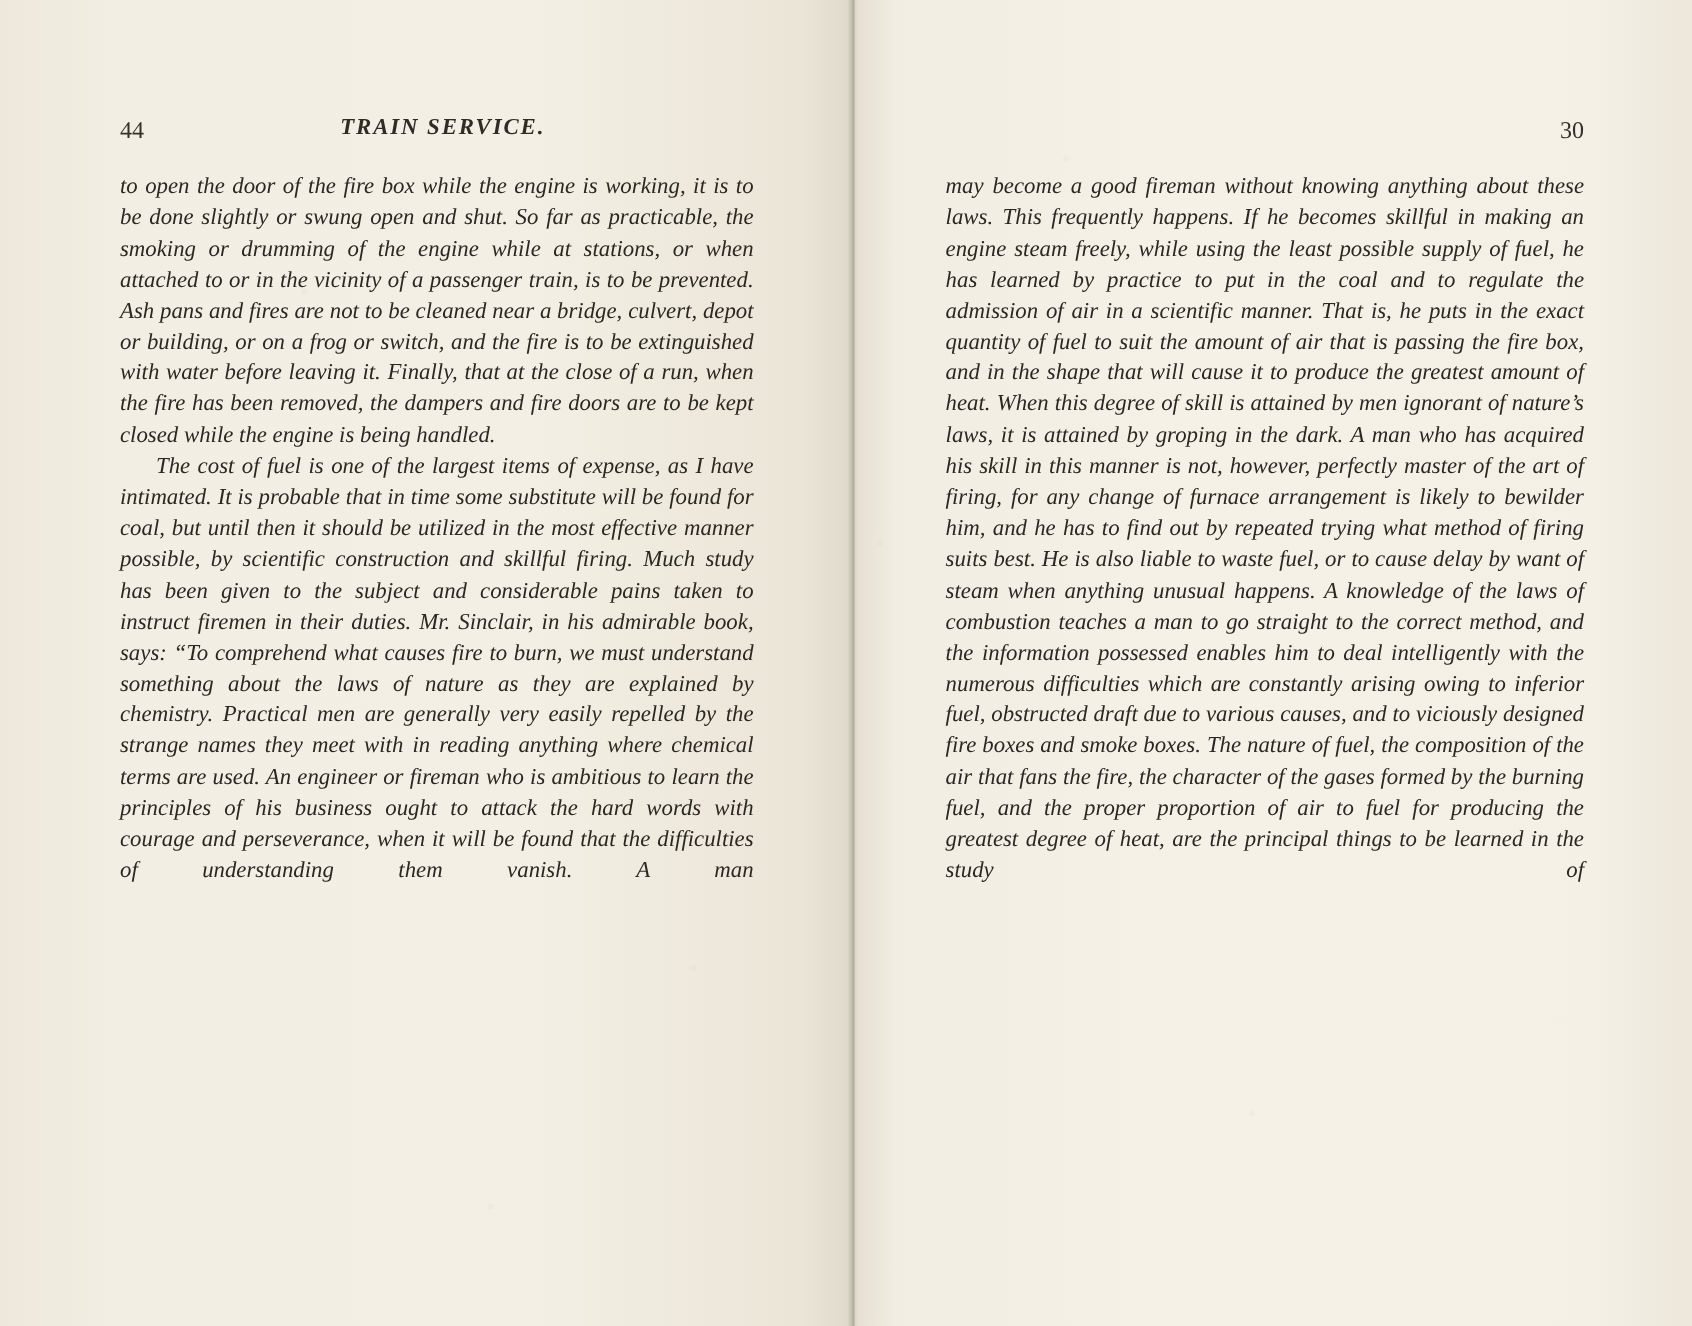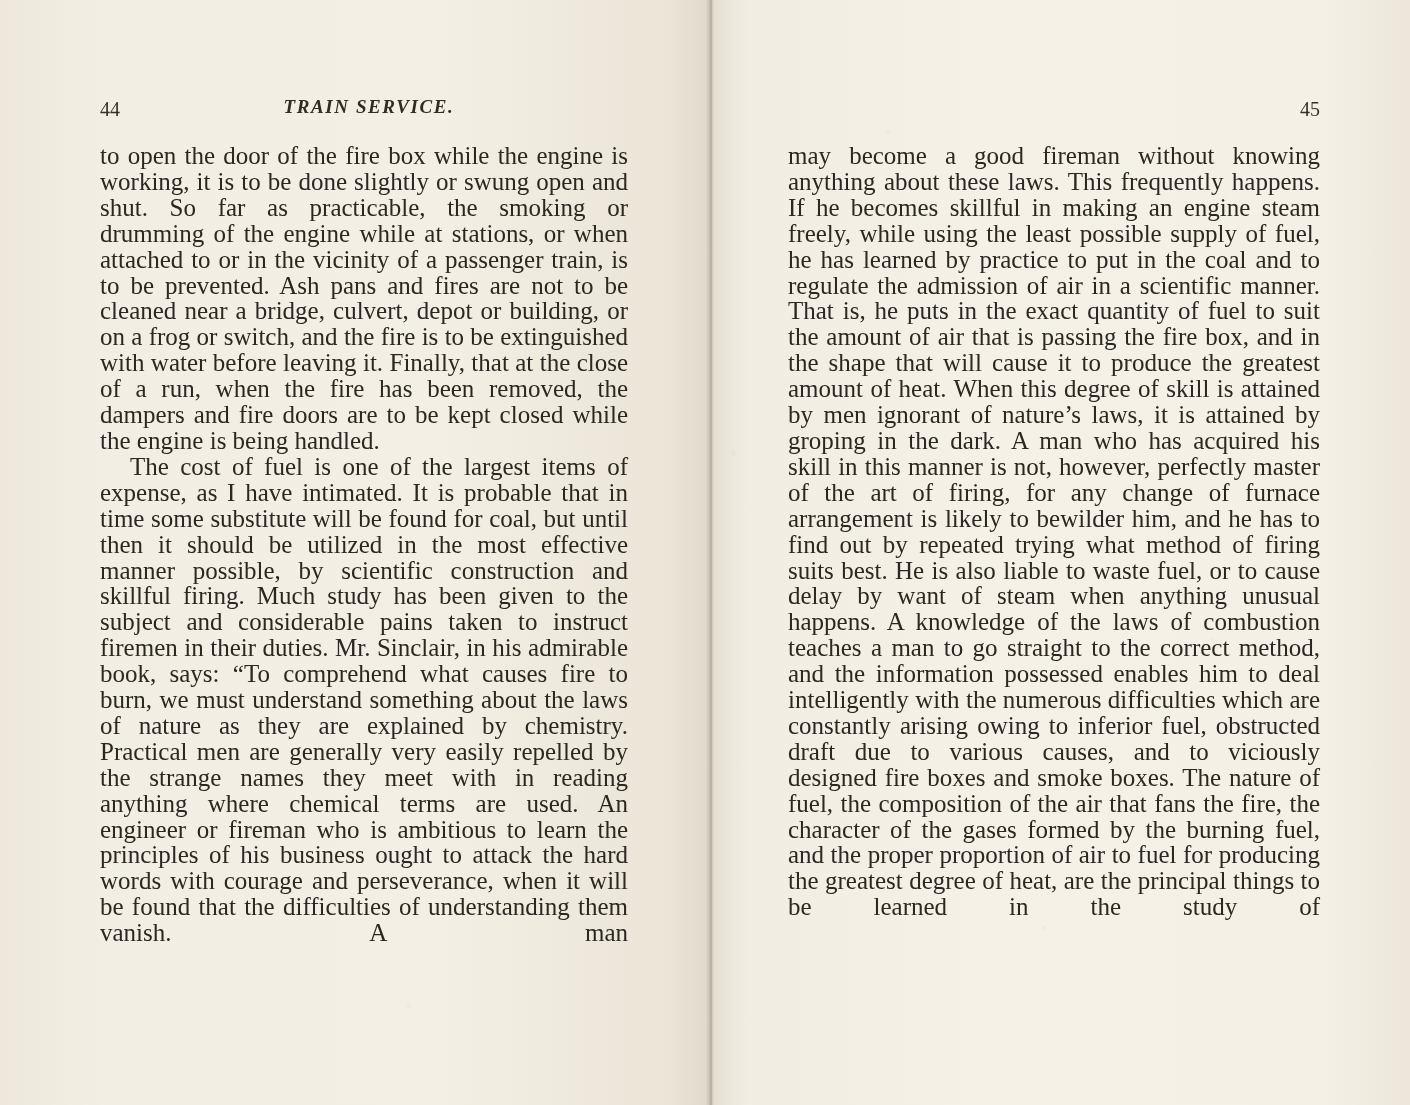--- a/index.html
+++ b/index.html
@@ -122,25 +122,26 @@
   }
   
   .verso .running-head .title { padding-left: 10px; }
   .recto .running-head .title { padding-right: 18px; }
 
   .body {
     position: absolute;
     top: 143px;
     left: 0;
     width: 100%;
-    font-size: 25px;
+    font-size: 19px;
     line-height: 25.9px;
     color: #2b2822;
     text-align: justify;
     text-justify: inter-word;
+    font-style: italic;
     -webkit-font-smoothing: antialiased;
   }
   .body p {
     margin: 0;
     text-indent: 30px;
   }
   
   .body p.cont {
     text-indent: 0;
   }
@@ -169,21 +170,21 @@
     <div class="body">
       <p class="cont">to open the door of the fire box while the engine is working, it is to be done slightly or swung open and shut. So far as practicable, the smoking or drumming of the engine while at stations, or when attached to or in the vicinity of a passenger train, is to be prevented. Ash pans and fires are not to be cleaned near a bridge, culvert, depot or building, or on a frog or switch, and the fire is to be extinguished with water before leaving it. Finally, that at the close of a run, when the fire has been removed, the dampers and fire doors are to be kept closed while the engine is being handled.</p>
       <p class="runon">The cost of fuel is one of the largest items of expense, as I have intimated. It is probable that in time some substitute will be found for coal, but until then it should be utilized in the most effective manner possible, by scientific construction and skillful firing. Much study has been given to the subject and considerable pains taken to instruct firemen in their duties. Mr. Sinclair, in his admirable book, says: “To comprehend what causes fire to burn, we must understand something about the laws of nature as they are explained by chemistry. Practical men are generally very easily repelled by the strange names they meet with in reading anything where chemical terms are used. An engineer or fireman who is ambitious to learn the principles of his business ought to attack the hard words with courage and perseverance, when it will be found that the difficulties of understanding them vanish. A man</p>
     </div>
 
   </div>
 
   <div class="page recto">
 
     <div class="running-head">
-      <span class="folio">45</span>
+      <span class="folio">30</span>
     </div>
 
     <div class="body">
       <p class="cont runon">may become a good fireman without knowing anything about these laws. This frequently happens. If he becomes skillful in making an engine steam freely, while using the least possible supply of fuel, he has learned by practice to put in the coal and to regulate the admission of air in a scientific manner. That is, he puts in the exact quantity of fuel to suit the amount of air that is passing the fire box, and in the shape that will cause it to produce the greatest amount of heat. When this degree of skill is attained by men ignorant of nature’s laws, it is attained by groping in the dark. A man who has acquired his skill in this manner is not, however, perfectly master of the art of firing, for any change of furnace arrangement is likely to bewilder him, and he has to find out by repeated trying what method of firing suits best. He is also liable to waste fuel, or to cause delay by want of steam when anything unusual happens. A knowledge of the laws of combustion teaches a man to go straight to the correct method, and the information possessed enables him to deal intelligently with the numerous difficulties which are constantly arising owing to inferior fuel, obstructed draft due to various causes, and to viciously designed fire boxes and smoke boxes. The nature of fuel, the composition of the air that fans the fire, the character of the gases formed by the burning fuel, and the proper proportion of air to fuel for producing the greatest degree of heat, are the principal things to be learned in the study of</p>
     </div>
 
   </div>
 
 </div>
 

